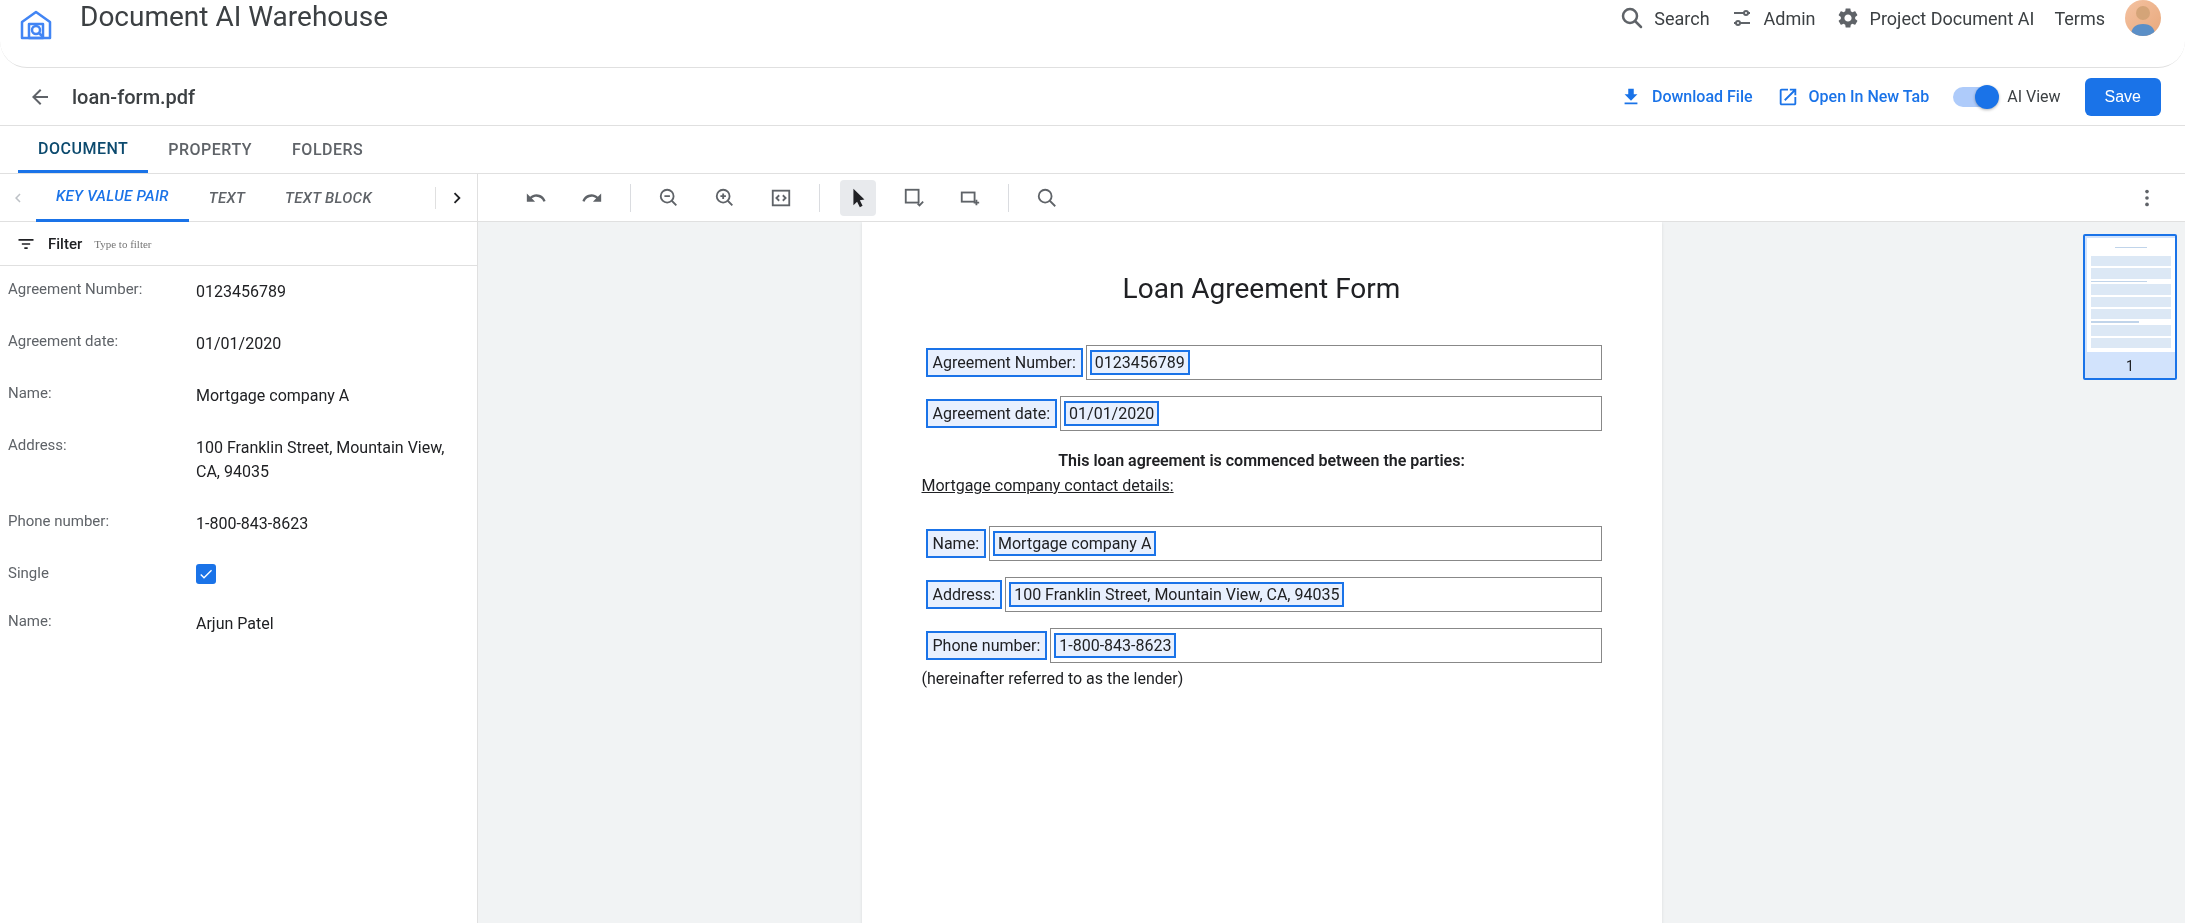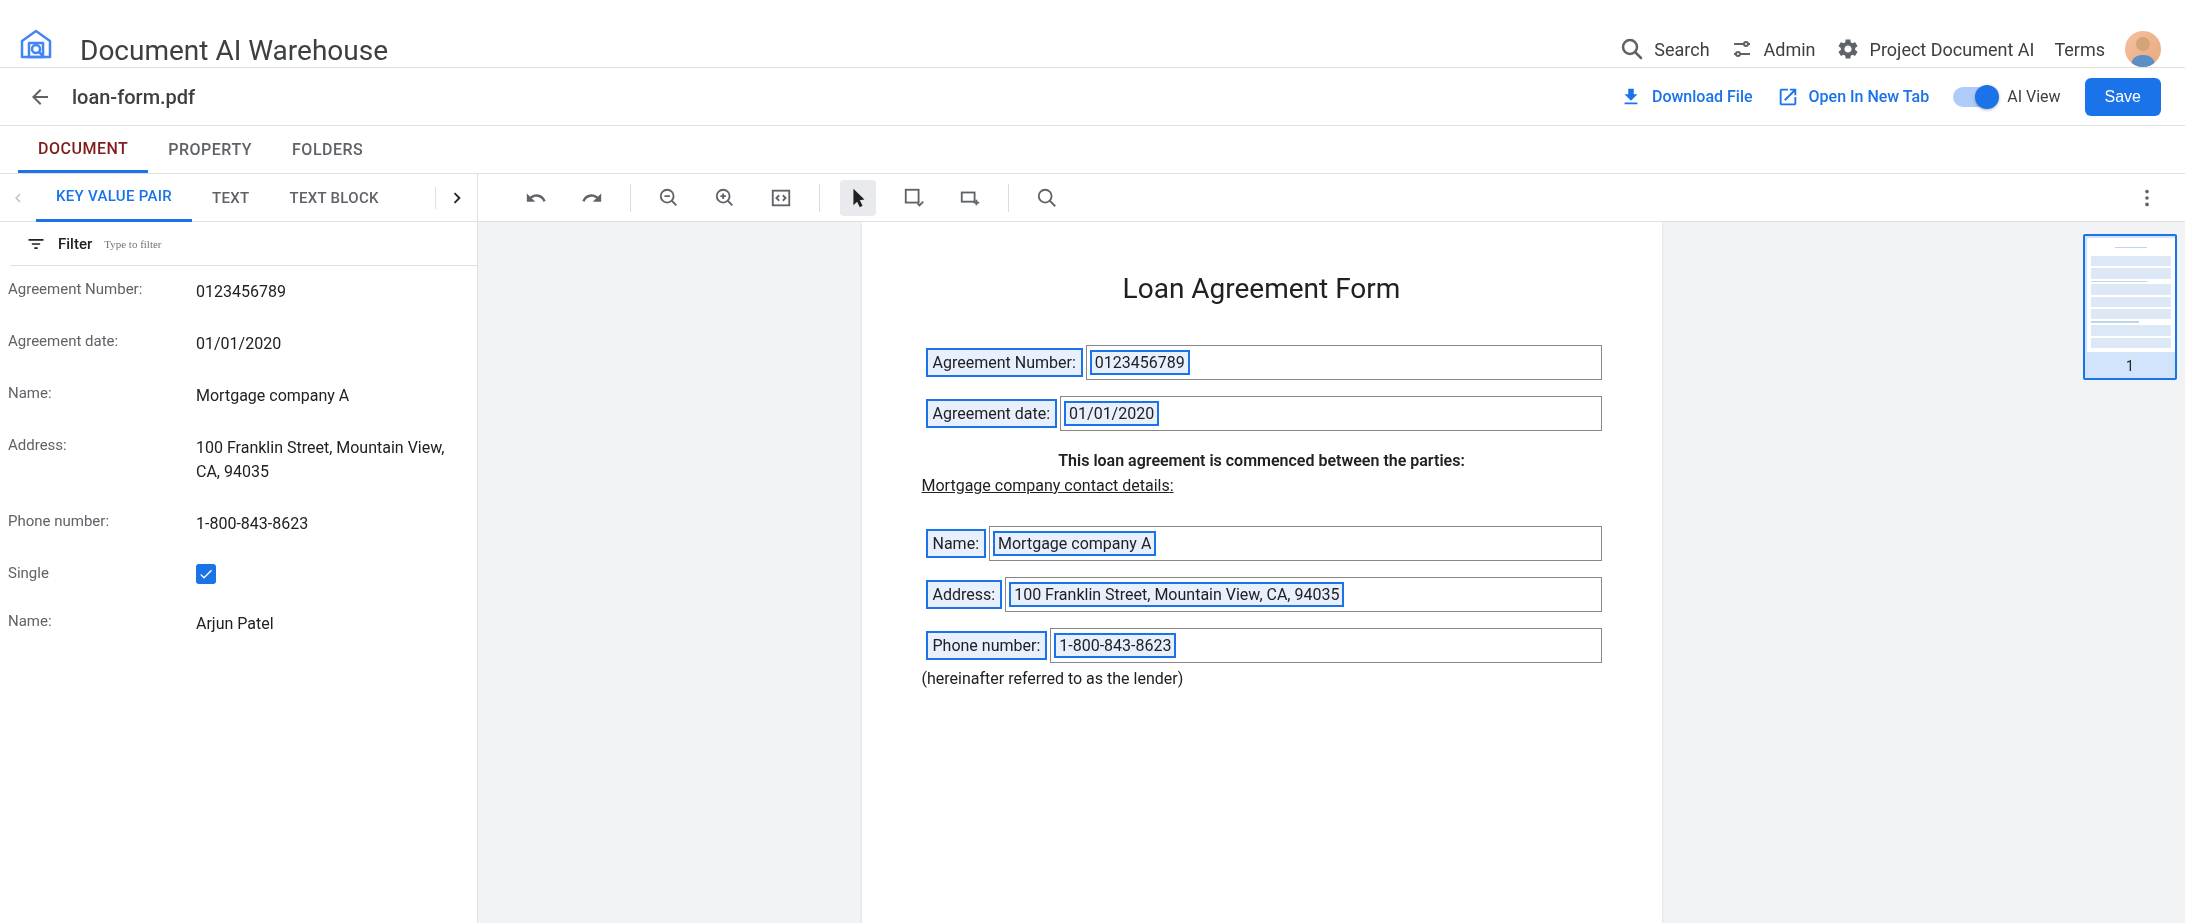--- a/index.html
+++ b/index.html
@@ -1,19 +1,19 @@
 <!DOCTYPE html>
 <html><head>
 <meta charset="utf-8">
 <style>
 * { box-sizing: border-box; margin: 0; padding: 0; }
 body { font-family: 'Google Sans', Roboto, Arial, sans-serif; font-size: 14px; color: #202124; background: #fff; }
 
 
-.top-header { display: flex; align-items: flex-end; height: 68px; padding: 0 24px 0 12px; border-bottom: 1px solid #e0e0e0; }
+.top-header { display: flex; align-items: flex-start; height: 68px; padding: 0 24px 0 12px; border-bottom: 1px solid #e0e0e0; border-radius: 27px; }
 .logo { width: 48px; height: 48px; margin-right: 20px; display: flex; align-items: center; justify-content: center; }
 .app-title { font-size: 28px; color: #3c4043; font-weight: 400; flex: 1; }
 .header-items { display: flex; align-items: center; gap: 20px; }
 .header-item { display: flex; align-items: center; gap: 10px; font-size: 18px; color: #3c4043; cursor: pointer; }
 .header-item .icon { width: 24px; height: 24px; display: flex; align-items: center; justify-content: center; }
 .avatar { width: 36px; height: 36px; border-radius: 50%; background: linear-gradient(135deg, #f4c2a1, #e8a87c); display: flex; align-items: center; justify-content: center; overflow: hidden; }
 
 
 .sub-header { display: flex; align-items: center; height: 58px; padding: 0 24px 0 28px; border-bottom: 1px solid #e0e0e0; }
 .back-arrow { margin-right: 20px; cursor: pointer; width: 24px; height: 24px; display: flex; align-items: center; justify-content: center; }
@@ -22,35 +22,35 @@
 .action-link { display: flex; align-items: center; gap: 10px; color: #1a73e8; font-size: 16px; font-weight: 500; cursor: pointer; }
 .toggle-wrap { display: flex; align-items: center; gap: 10px; }
 .toggle { width: 44px; height: 20px; background: #aecbfa; border-radius: 10px; position: relative; cursor: pointer; }
 .toggle .knob { width: 24px; height: 24px; background: #1a73e8; border-radius: 50%; position: absolute; right: -2px; top: -2px; box-shadow: 0 1px 3px rgba(0,0,0,0.3); }
 .toggle-label { font-size: 16px; color: #3c4043; }
 .save-btn { background: #1a73e8; color: #fff; border: none; border-radius: 6px; padding: 10px 20px; font-size: 16px; font-weight: 500; cursor: pointer; }
 
 
 .main-tabs { display: flex; height: 48px; border-bottom: 1px solid #e0e0e0; padding-left: 18px; }
 .main-tab { padding: 0 20px; display: flex; align-items: center; font-size: 16px; font-weight: 500; color: #5f6368; cursor: pointer; letter-spacing: 0.5px; }
-.main-tab.active { color: #7f1d1d; border-bottom: 3px solid #1a73e8; }
+.main-tab.active { color: #0c4a6e; border-bottom: 3px solid #1a73e8; }
 
 
 .content { display: flex; height: calc(100vh - 174px); }
 
 
 .left-panel { width: 478px; border-right: 1px solid #e0e0e0; display: flex; flex-direction: column; }
 .sub-tabs-row { display: flex; align-items: center; height: 48px; border-bottom: 1px solid #e0e0e0; }
 .sub-tab-arrow { width: 36px; display: flex; align-items: center; justify-content: center; color: #5f6368; cursor: pointer; }
 .sub-tabs { display: flex; flex: 1; }
-.sub-tab { padding: 12px 20px; height: 48px; display: flex; align-items: center; font-size: 15px; font-weight: 500; color: #5f6368; cursor: pointer; letter-spacing: 0.3px; }
+.sub-tab { padding: 12px 20px; height: 48px; display: flex; align-items: center; font-size: 15px; font-weight: 500; color: #5f6368; cursor: pointer; letter-spacing: 0.3px; font-style: italic; }
 .sub-tab.active { color: #1a73e8; border-bottom: 3px solid #1a73e8; }
 .sub-tab-right { width: 42px; border-left: 1px solid #e0e0e0; display: flex; align-items: center; justify-content: center; cursor: pointer; }
 
-.filter-row { display: flex; align-items: center; height: 44px; padding: 0 16px; border-bottom: 1px solid #e0e0e0; gap: 12px; margin-left: 10px; }
+.filter-row { display: flex; align-items: center; height: 44px; padding: 0 16px; border-bottom: 1px solid #e0e0e0; gap: 12px; }
 .filter-icon { width: 20px; height: 20px; display: flex; align-items: center; justify-content: center; }
 .filter-label { font-weight: 500; font-size: 15px; }
 .filter-input { border: none; outline: none; font-size: 11px; color: #737373; flex: 1; font-family: Liberation Serif, serif; }
 
 .kv-list { flex: 1; overflow-y: auto; }
 .kv-row { display: flex; padding: 14px 8px 14px 8px; align-items: flex-start; }
 .kv-key { width: 188px; color: #5f6368; font-size: 15px; }
 .kv-value { flex: 1; color: #202124; font-size: 16px; line-height: 1.5; }
 .checkbox { width: 20px; height: 20px; background: #1a73e8; border-radius: 3px; display: flex; align-items: center; justify-content: center; }
 

